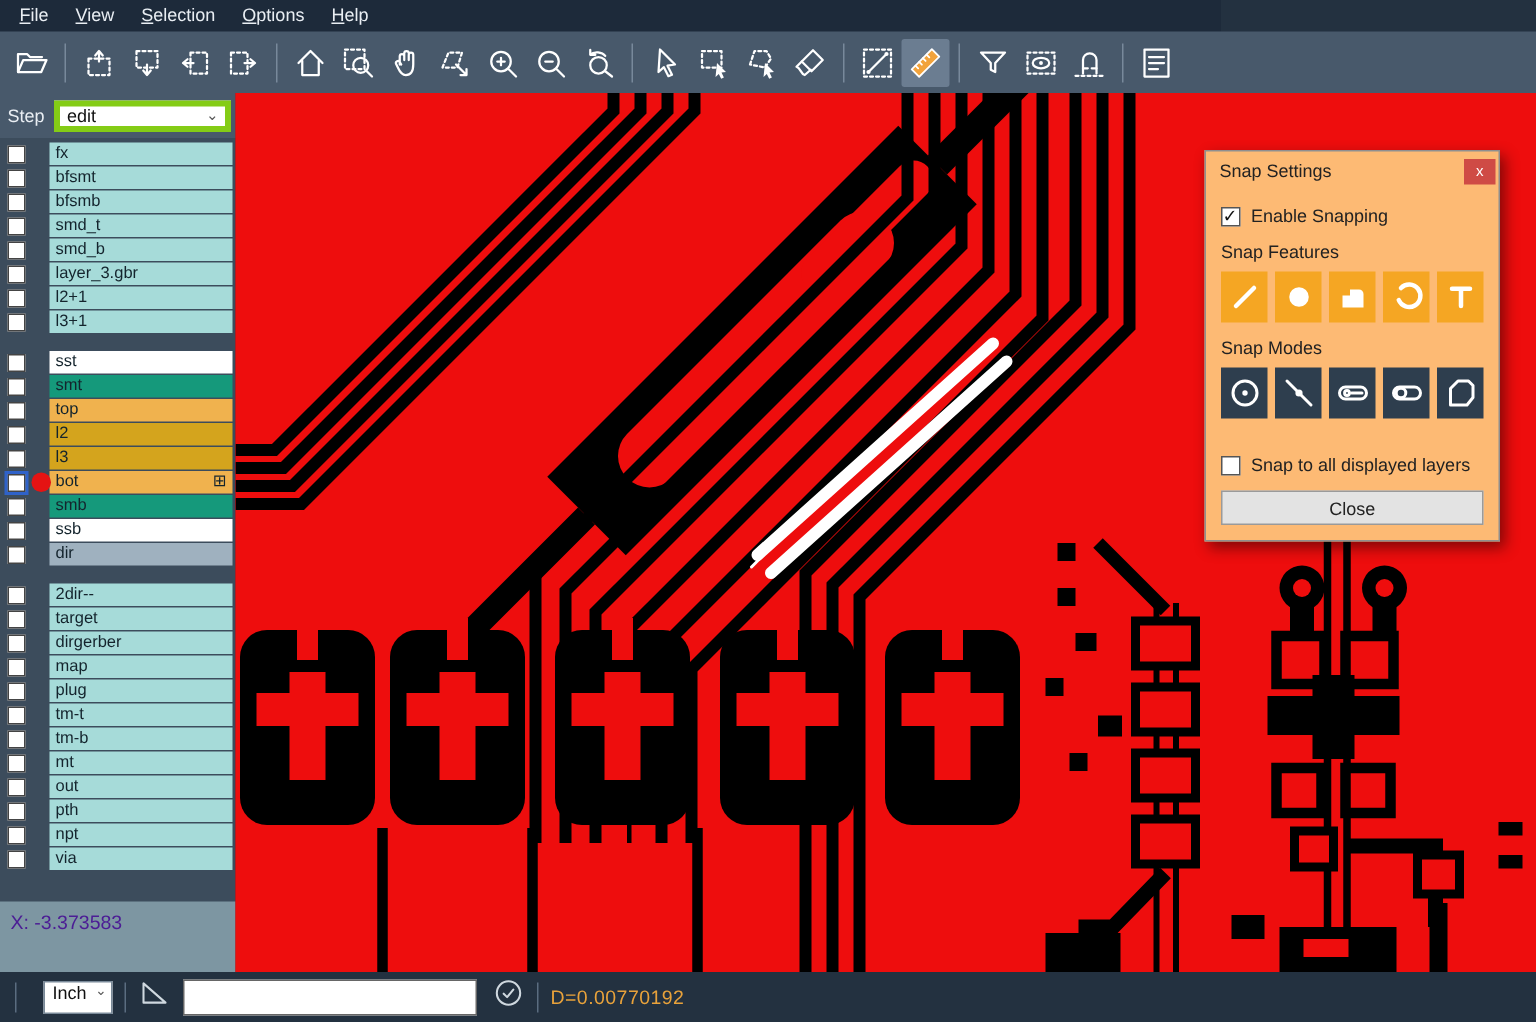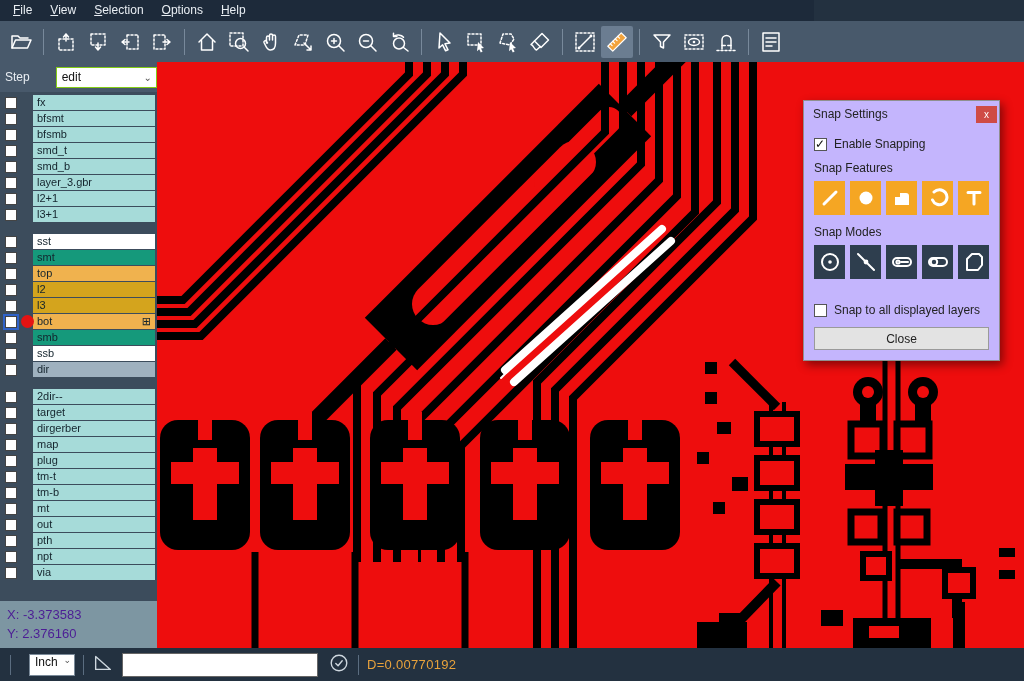--- a/index.html
+++ b/index.html
@@ -13,23 +13,23 @@
 
   
   .toolbar { position:absolute; left:0; top:21px; width:1024px; height:41px; background:#48596b; display:flex; align-items:center; padding:0 5px; }
   .tb { width:32px; height:32px; display:flex; align-items:center; justify-content:center; border-radius:2px; }
   .tb svg { stroke:#fff; fill:none; stroke-width:1.5; stroke-linecap:round; stroke-linejoin:round; }
   .tb.active { background:#6b7d91; }
   .tsep { width:1px; height:26px; background:#78899b; margin:0 6px; }
 
   
   .leftpanel { position:absolute; left:0; top:62px; width:157px; height:586px; background:#3c4c5c; }
-  .steprow { height:30px; display:flex; align-items:center; background:#48596b; padding-left:5px;gap:20px; }
+  .steprow { height:30px; display:flex; align-items:center; background:#48596b; padding-left:5px; }
   .steplabel { color:#e9eef3; font-size:12px; margin-right:6px; }
-  .stepselect { width:118px; height:21px; background:#fff; border:1px solid #84cc16; display:flex; align-items:center; font-size:12px; color:#111; padding-left:5px; position:relative; }
+  .stepselect { width:118px; height:21px; background:#fff; border:4px solid #84cc16; display:flex; align-items:center; font-size:12px; color:#111; padding-left:5px; position:relative; }
   .stepselect .chev { position:absolute; right:4px; color:#555; font-size:10px; }
   .layer-group { margin-top:3px; margin-bottom:12px; }
   .layer-row { position:relative; display:flex; align-items:center; height:15px; margin-bottom:1px; }
   .cb { width:12px; height:12px; min-width:12px; background:#fff; border:1px solid #444; margin-left:5px; }
   .layer-row.selected .cb { outline:2px solid #2f62c9; }
   .dot { display:none; position:absolute; left:21px; top:1px; width:13px; height:13px; border-radius:50%; background:#e51313; }
   .layer-row.selected .dot { display:block; }
   .bar { flex:1; height:15px; margin-left:16px; margin-right:2px; font-size:11px; line-height:15px; padding-left:4px; color:#14242d; display:flex; align-items:center; }
   .bar .grid-glyph { margin-left:auto; margin-right:4px; font-size:11px; line-height:11px; color:#14242d; }
   .bar[data-color="teal"]  { background:#a6dbd9; }
@@ -37,21 +37,21 @@
   .bar[data-color="green"] { background:#15997b; }
   .bar[data-color="amber"] { background:#f0b24e; }
   .bar[data-color="gold"]  { background:#d4a41d; }
   .bar[data-color="gray"]  { background:#9fb1bf; }
   .coords { position:absolute; left:0; bottom:0; width:157px; height:47px; background:#7d96a2; color:#4c1d95; font-size:13px; padding:4px 0 0 7px; line-height:19px; }
 
   
   .canvas { position:absolute; left:157px; top:62px; width:867px; height:586px; background:#ee0d0d; }
 
   
-  .dialog { position:absolute; left:803px; top:100px; width:197px; background:#c4b5fd; border:1px solid #8f8f8f; box-shadow:3px 4px 9px rgba(0,0,0,.45); }
+  .dialog { position:absolute; left:803px; top:100px; width:197px; background:#fdba74; border:1px solid #8f8f8f; box-shadow:3px 4px 9px rgba(0,0,0,.45); }
   .dlg-title { height:26px; display:flex; align-items:center; padding:0 2px 0 9px; font-size:12px; color:#222; }
   .dlg-x { margin-left:auto; width:21px; height:17px; background:#cf4b45; color:#fff; font-size:10px; display:flex; align-items:center; justify-content:center; }
   .dlg-body { padding:4px 10px 10px 10px; }
   .chk-row { display:flex; align-items:center; gap:7px; font-size:12px; color:#222; margin:6px 0 10px 0; }
   .dlg-cb { width:13px; height:13px; min-width:13px; background:#fff; border:1px solid #555; position:relative; }
   .dlg-cb.checked::after { content:"✓"; position:absolute; left:0px; top:-2px; font-size:12px; color:#111; }
   .dlg-section { font-size:12px; color:#222; margin:4px 0 6px 0; }
   .btn-row { display:flex; gap:5px; }
   .snap-btn { width:34px; height:34px; display:flex; align-items:center; justify-content:center; }
   .snap-btn.feature { background:#f5a623; }
@@ -492,21 +492,20 @@
     <span class="cb"></span>
 
     <span class="bar" data-color="teal">
       <span class="bar-label">via</span>
 
     </span>
   </div>
 </div>
   <div class="coords">
     <div>X: -3.373583</div>
-    <div>Y: 2.376160</div>
   </div>
 </div>
 
 <svg class="canvas" viewBox="0 0 867 586" width="867" height="586" preserveAspectRatio="none">
   <rect width="867" height="586" fill="#ee0d0d"></rect>
 
   <g stroke="#000" stroke-width="8" fill="none">
     <path d="M252 0 V12 L26 238 H0"></path>
     <path d="M270 0 V12 L32 250 H0"></path>
     <path d="M288 0 V12 L38 262 H0"></path>

